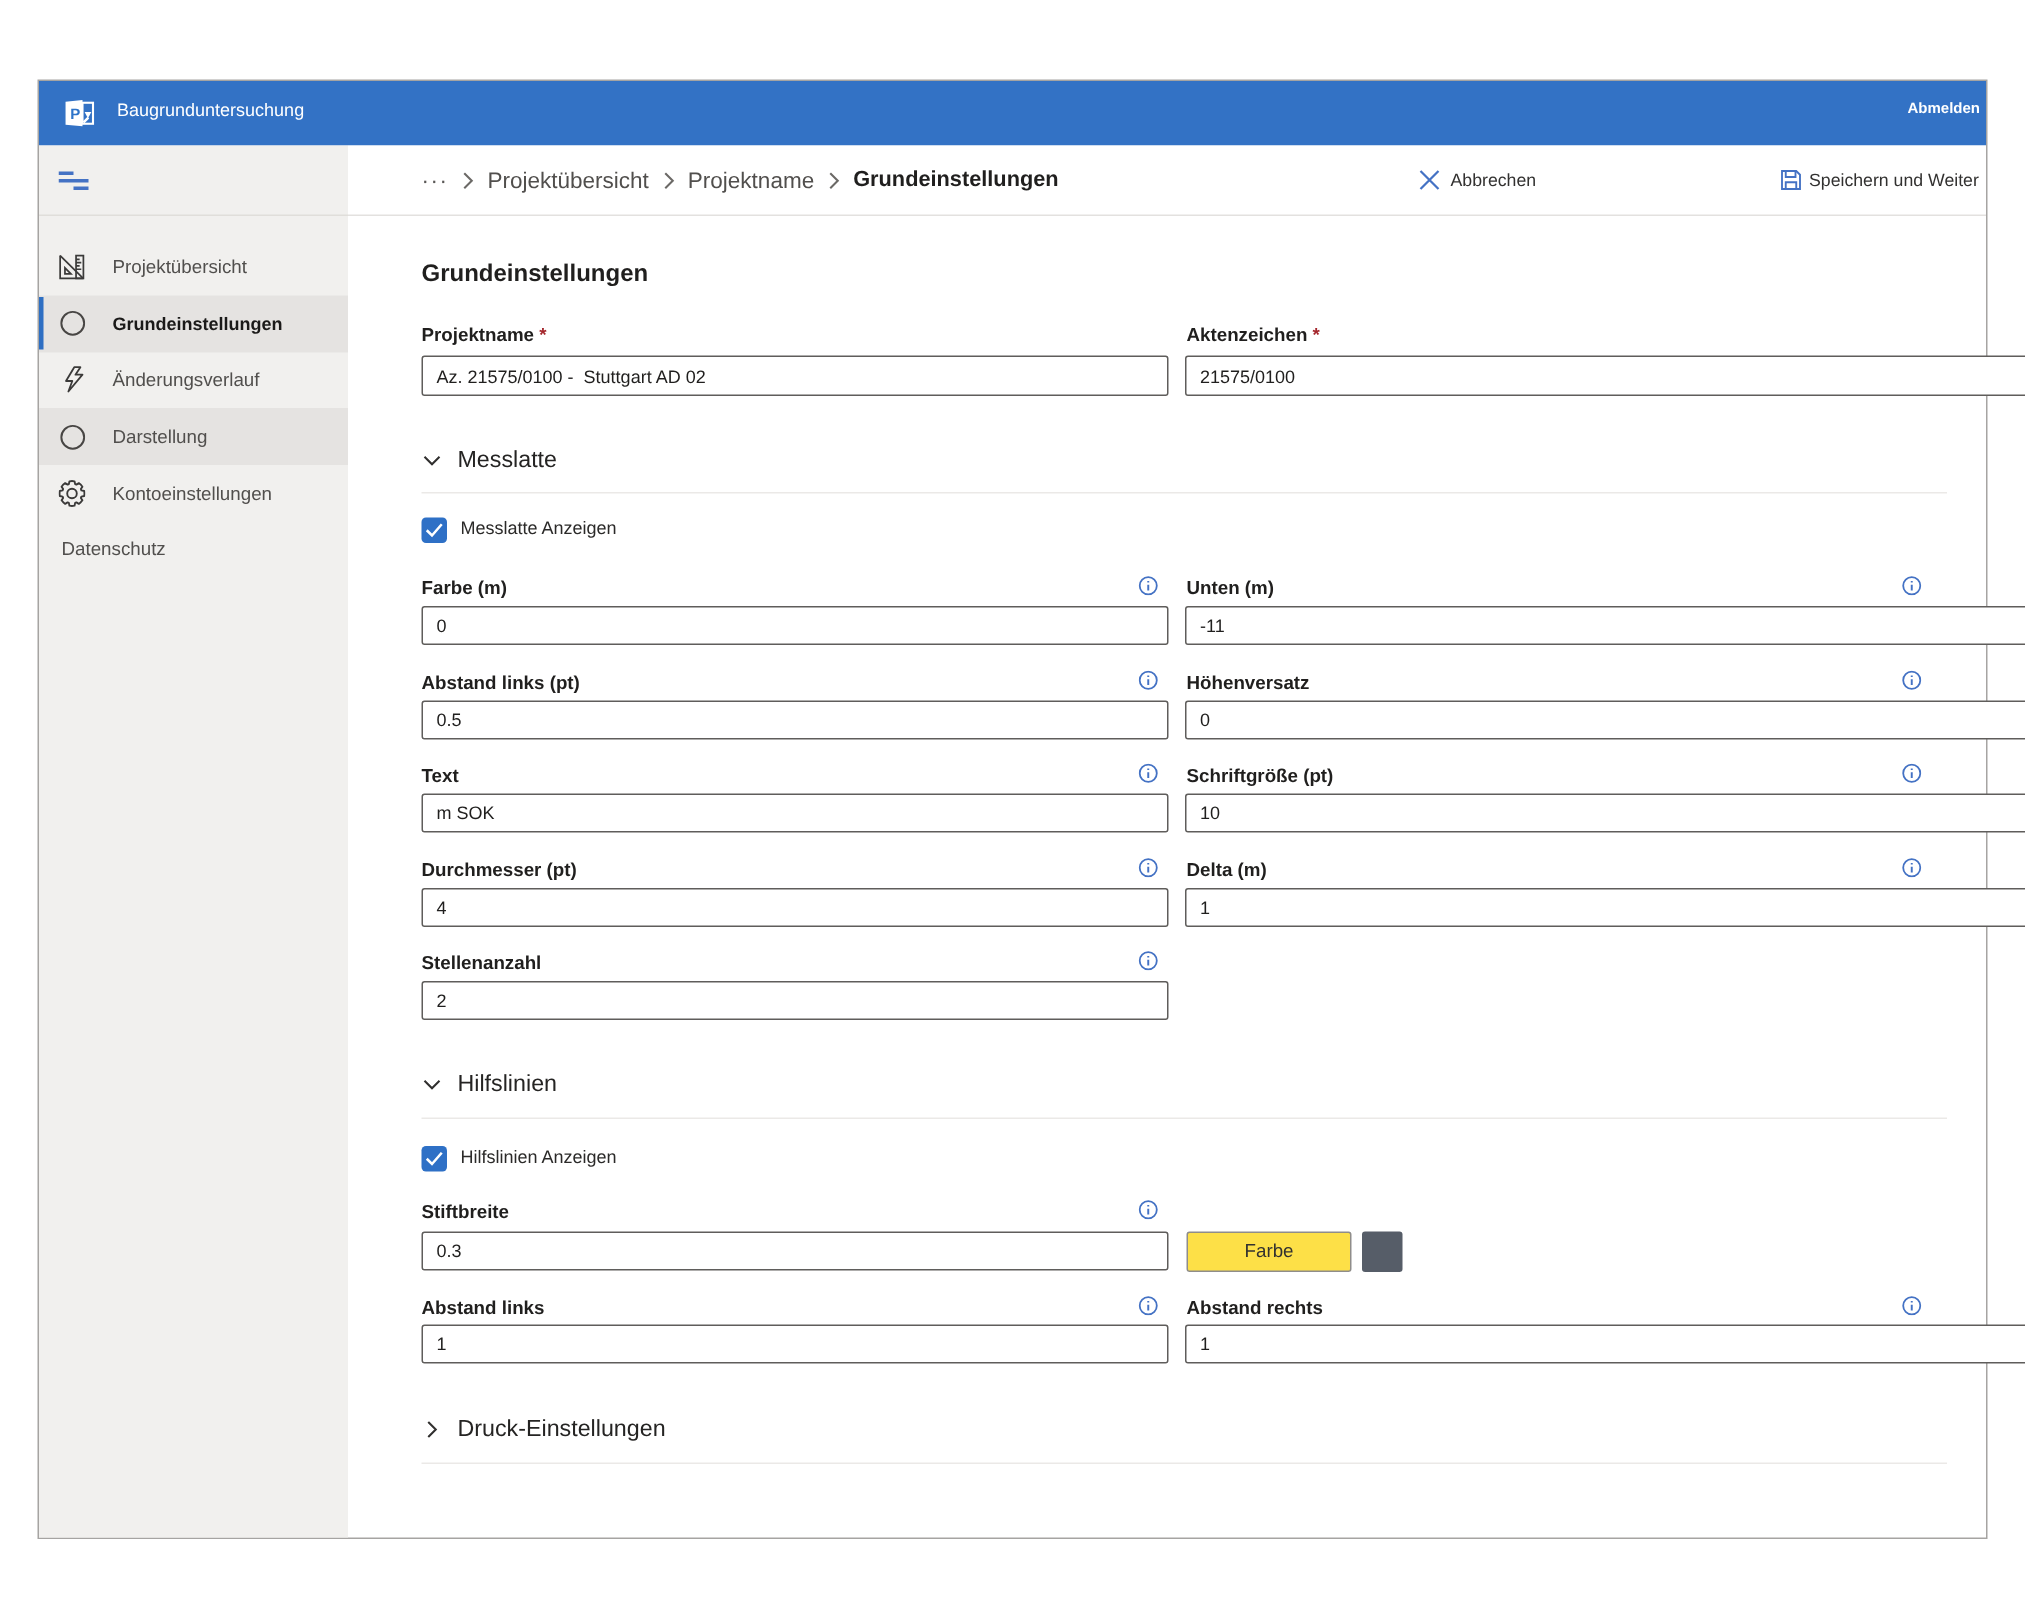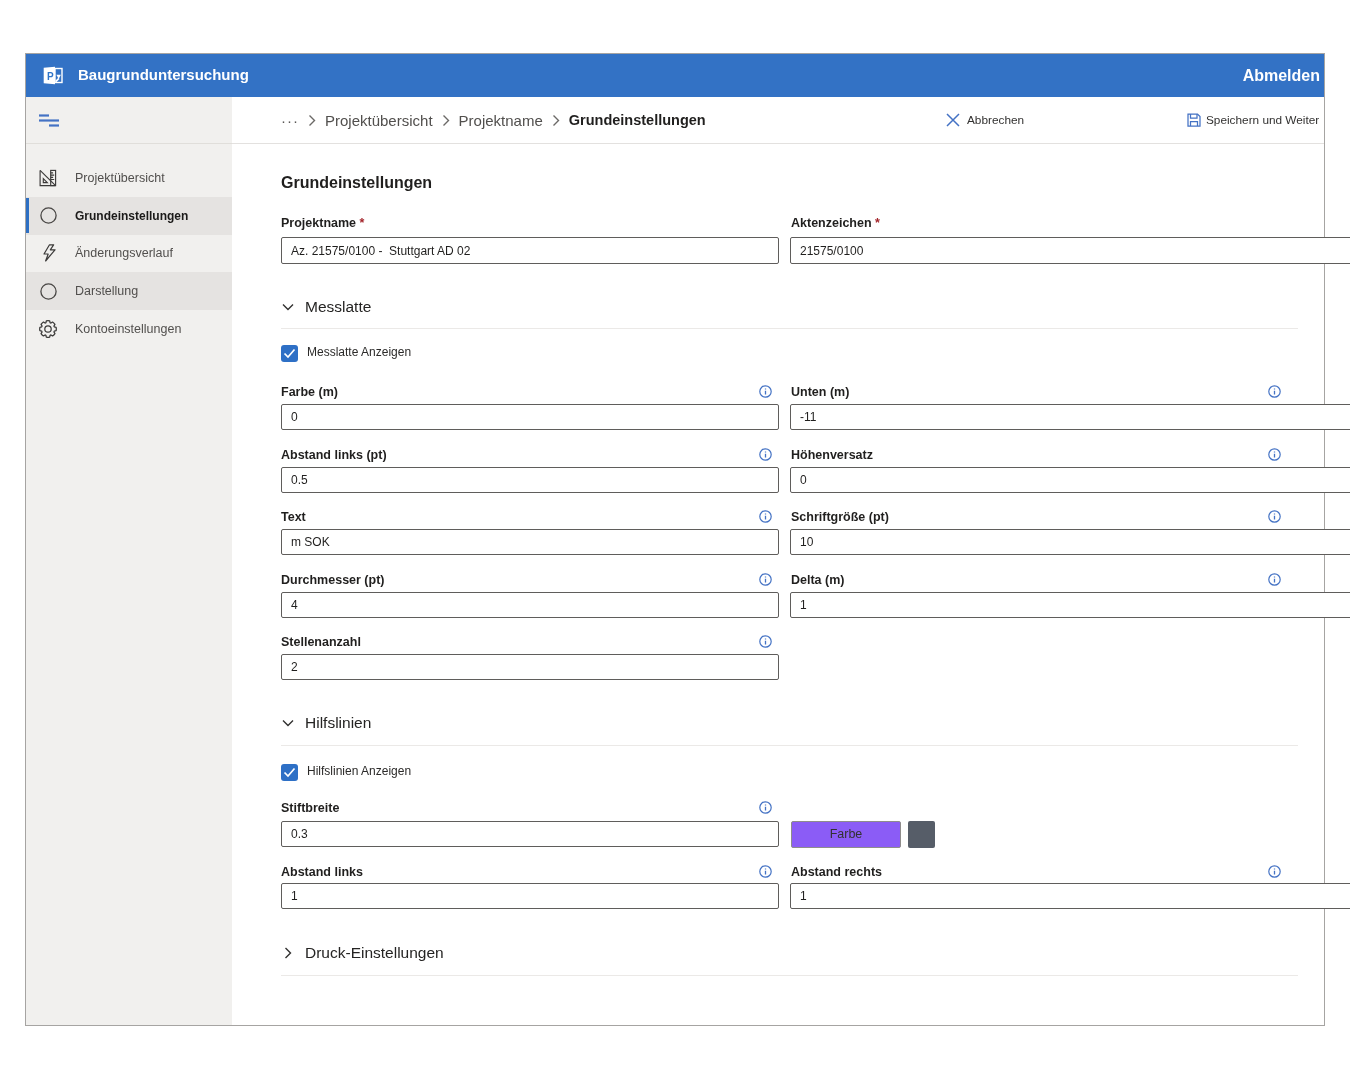--- a/index.html
+++ b/index.html
@@ -1,20 +1,20 @@
 <!DOCTYPE html>
 <html><head><meta charset="utf-8">
 <style>
 *{margin:0;padding:0;box-sizing:border-box}
 html,body{width:1350px;height:1080px;background:#fff;font-family:"Liberation Sans",sans-serif;overflow:hidden}
 .win{position:absolute;left:25px;top:53px;width:1300px;height:973px;border:1px solid #a6a4a2;background:#fff}
 .topbar{position:absolute;left:0;top:0;width:100%;height:43px;background:#3372c5;display:flex;align-items:center}
 .logo{position:absolute;left:16px;top:10px}
-.apptitle{position:absolute;left:52px;top:12px;color:#fff;font-size:15px;font-weight:bold}
-.abmelden{position:absolute;right:4px;top:13px;color:#fff;font-size:16px;font-weight:bold}
+.apptitle{position:absolute;left:52px;top:12px;color:#fff;font-size:12px;font-weight:normal}
+.abmelden{position:absolute;right:4px;top:13px;color:#fff;font-size:10px;font-weight:bold}
 .side{position:absolute;left:0;top:43px;width:206px;bottom:0;background:#f1f0ee}
 .hamrow{position:absolute;left:0;top:0;width:100%;height:47px;border-bottom:1px solid #e0deda}
 .nav{position:absolute;left:0;top:62.5px;width:100%}
 .nitem{position:relative;height:37.6px;display:flex;align-items:center;font-size:12.5px;color:#514f4d}
 .nitem .ic{position:absolute;left:13px;width:18px;height:18px;display:flex;align-items:center;justify-content:center}
 .nitem .tx{position:absolute;left:49px}
 .ngroup{background:#e5e3e1}
 .nsel{font-weight:bold;color:#1b1a19}
 .nsel .tx{font-size:12px}
 .nsel:before{content:"";position:absolute;left:0;top:1px;bottom:2px;width:3px;background:#2e6fc3}
@@ -31,21 +31,21 @@
 .inp{position:absolute;height:26px;border:1px solid #5f5d5b;border-radius:2px;background:#fff;font-size:12px;color:#201f1e;display:flex;align-items:center;padding-left:9px}
 .w1{left:0;width:498px}
 .w2{left:509px;width:589px}
 .sech{position:absolute;display:flex;align-items:center;font-size:15.5px;color:#252423}
 .sech svg{margin-right:10px}
 .secline{position:absolute;left:0;width:1017px;height:1px;background:#ebe9e7}
 .cbrow{position:absolute;display:flex;align-items:flex-start}
 .cb{width:17px;height:17px;background:#2e70c6;border-radius:3px;display:flex;align-items:center;justify-content:center}
 .cbl{margin-left:9px;font-size:12px;color:#2b2a29}
 .info{position:absolute;width:13px;height:13px}
-.farbebtn{position:absolute;left:510px;width:110px;height:27px;border:1px solid #8f8d8b;border-radius:2px;background:#8b5cf6;display:flex;align-items:center;justify-content:center;font-size:12.5px;color:#323130}
+.farbebtn{position:absolute;left:510px;width:110px;height:27px;border:1px solid #8f8d8b;border-radius:2px;background:#fde047;display:flex;align-items:center;justify-content:center;font-size:12.5px;color:#323130}
 .swatch{position:absolute;left:627px;width:27px;height:27px;background:#565d68;border-radius:2px}
 </style></head>
 <body>
 <div class="win">
   <div class="topbar"></div>
   <div class="logo">
     <svg width="23" height="23" viewBox="0 0 23 23">
       <rect x="13" y="4.5" width="7" height="14" fill="none" stroke="#fff" stroke-width="1.4"></rect>
       <path d="M14.4 10.7 L18.9 10.7 L16.65 14.9 Z" fill="#fff"></path>
       <path d="M13.7 17.6 L16.9 14.4" stroke="#fff" stroke-width="1.7"></path>
@@ -103,20 +103,23 @@
         </div>
       <div class="nitem">
           <span class="ic">
             <svg width="18" height="18" viewBox="0 0 18 18">
               <path d="M7.32 0.87 A8.3 8.3 0 0 1 10.68 0.87 L11.10 2.74 A6.6 6.6 0 0 1 11.94 3.09 L13.56 2.06 A8.3 8.3 0 0 1 15.94 4.44 L14.91 6.06 A6.6 6.6 0 0 1 15.26 6.90 L17.13 7.32 A8.3 8.3 0 0 1 17.13 10.68 L15.26 11.10 A6.6 6.6 0 0 1 14.91 11.94 L15.94 13.56 A8.3 8.3 0 0 1 13.56 15.94 L11.94 14.91 A6.6 6.6 0 0 1 11.10 15.26 L10.68 17.13 A8.3 8.3 0 0 1 7.32 17.13 L6.90 15.26 A6.6 6.6 0 0 1 6.06 14.91 L4.44 15.94 A8.3 8.3 0 0 1 2.06 13.56 L3.09 11.94 A6.6 6.6 0 0 1 2.74 11.10 L0.87 10.68 A8.3 8.3 0 0 1 0.87 7.32 L2.74 6.90 A6.6 6.6 0 0 1 3.09 6.06 L2.06 4.44 A8.3 8.3 0 0 1 4.44 2.06 L6.06 3.09 A6.6 6.6 0 0 1 6.90 2.74 Z" fill="none" stroke="#3b3a39" stroke-width="1.25" stroke-linejoin="round"></path>
               <circle cx="9" cy="9" r="3.2" fill="none" stroke="#3b3a39" stroke-width="1.25"></circle>
             </svg>
           </span>
           <span class="tx">Kontoeinstellungen</span>
         </div>
+      <div class="nitem plain">
+          <span class="tx">Datenschutz</span>
+        </div>
     </div>
   </div>
 
   <div class="crumbrow">
     <div class="crumbs">
       <span style="color:#5a5856;letter-spacing:1px">···</span>
       <span class="sep">
           <svg width="8" height="13" viewBox="0 0 8 13">
             <path d="M1.5 1.5 L6.5 6.5 L1.5 11.5" fill="none" stroke="#6b6966" stroke-width="1.4"></path>
           </svg>

